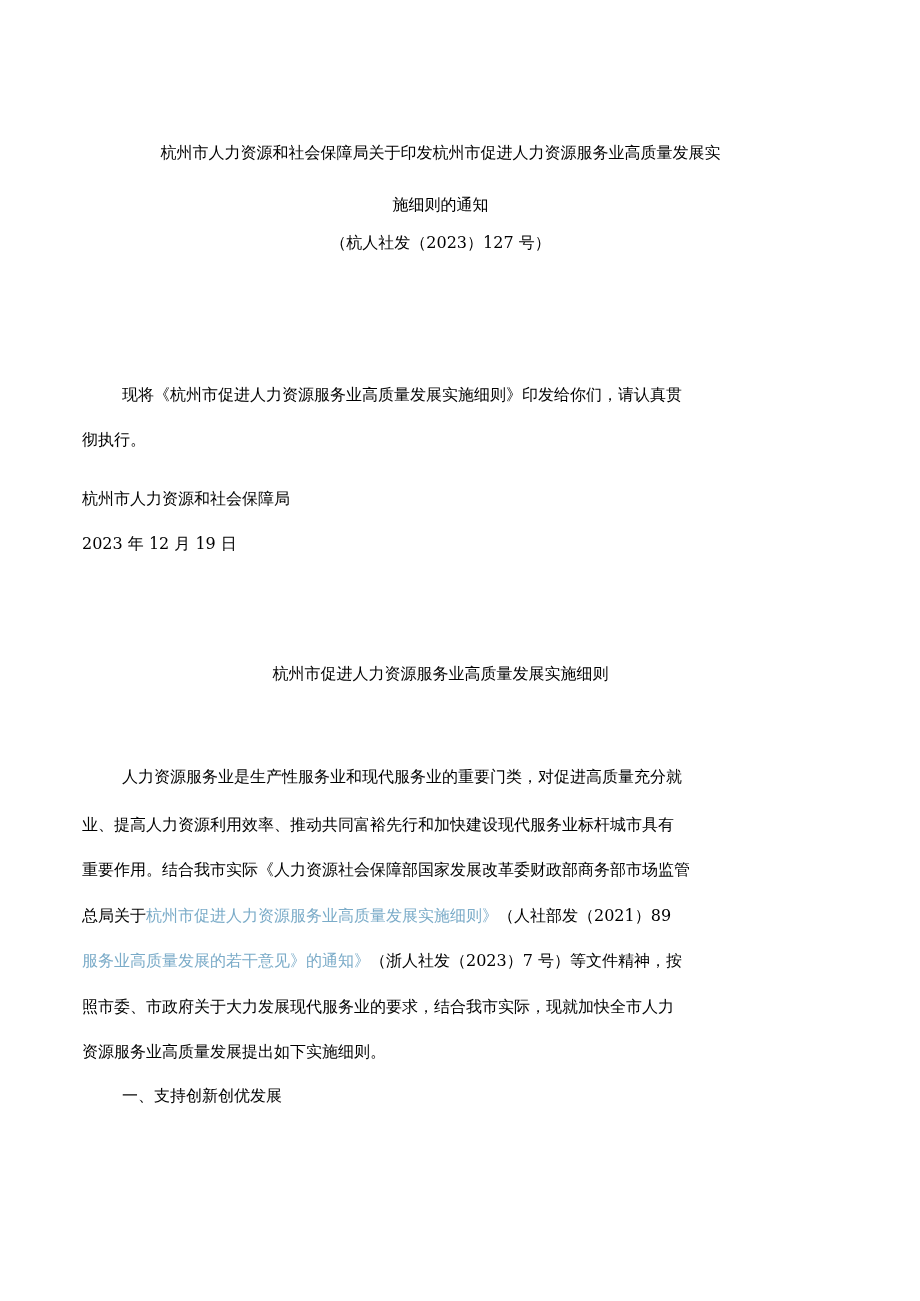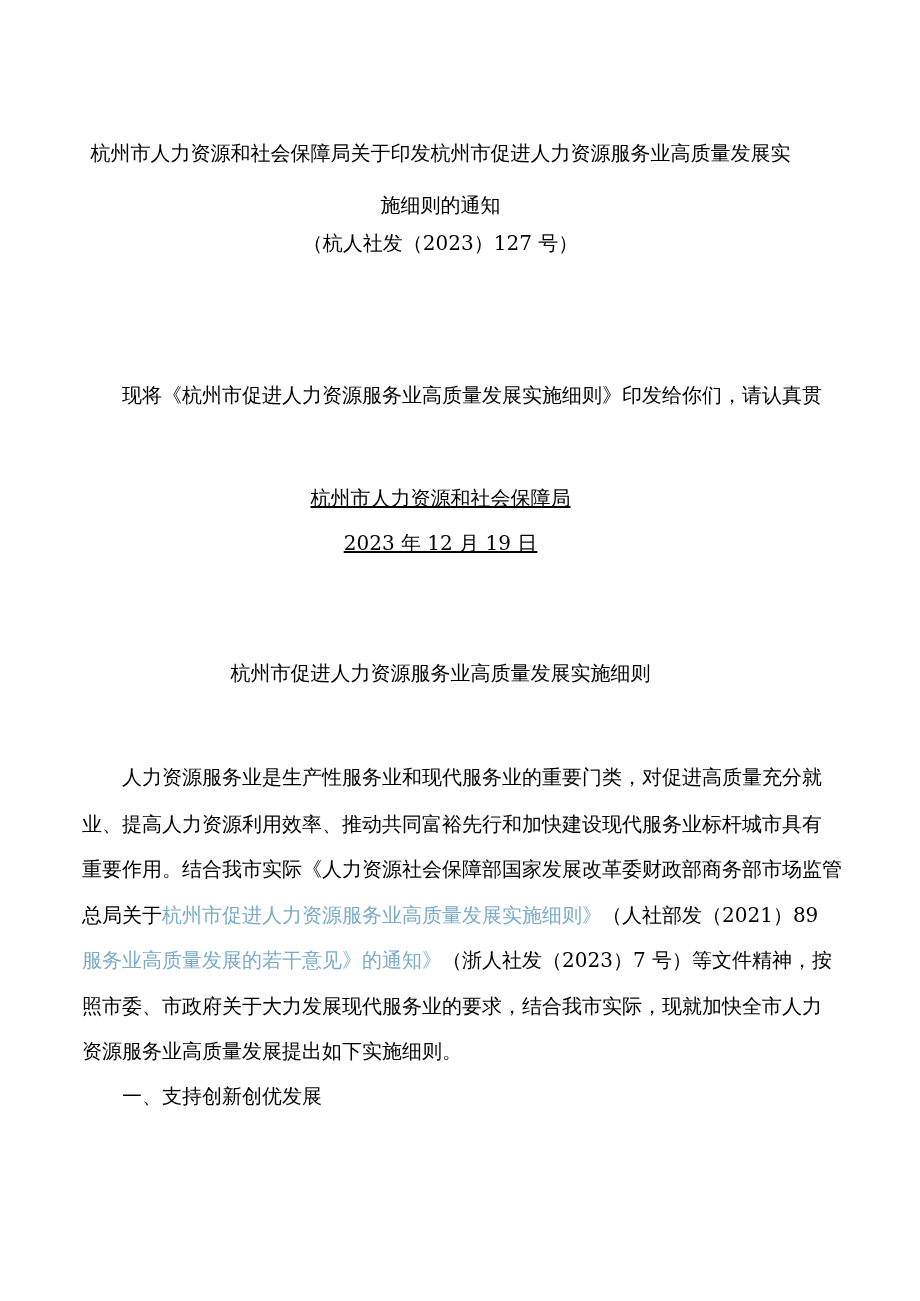--- a/index.html
+++ b/index.html
@@ -8,26 +8,26 @@
     background: #ffffff;
   }
   .page {
     position: relative;
     width: 881px;
     height: 1301px;
     overflow: hidden;
     background: var(--page-bg, #ffffff);
     color: var(--text-color, #000000);
     font-family: "DejaVu Serif", "Liberation Serif", serif;
-    font-size: 20px;
+    font-size: 16px;
   }
   .abs { position: absolute; left: 82px; right: 82px; }
   .line { white-space: nowrap; }
   .centered { text-align: center; }
-  .right { text-align: center; text-decoration: underline; }
+  .right { text-align: left; }
 
   .doc-title {
     top: 127px;
     line-height: 52px;
   }
   .doc-number {
     top: 228px;
     line-height: 30px;
   }
   .addressee {
@@ -71,20 +71,21 @@
     <div class="line">施细则的通知</div>
   </div>
 
   <div class="abs centered doc-number">
     <div class="line">（杭人社发（2023）127 号）</div>
   </div>
 
 
   <div class="abs notice-body">
     <div class="line indent">现将《杭州市促进人力资源服务业高质量发展实施细则》印发给你们，请认真贯</div>
+    <div class="line">彻执行。</div>
   </div>
 
   <div class="abs right signature">
     <div class="line">杭州市人力资源和社会保障局</div>
   </div>
 
   <div class="abs right date">
     <div class="line">2023 年 12 月 19 日</div>
   </div>
 

